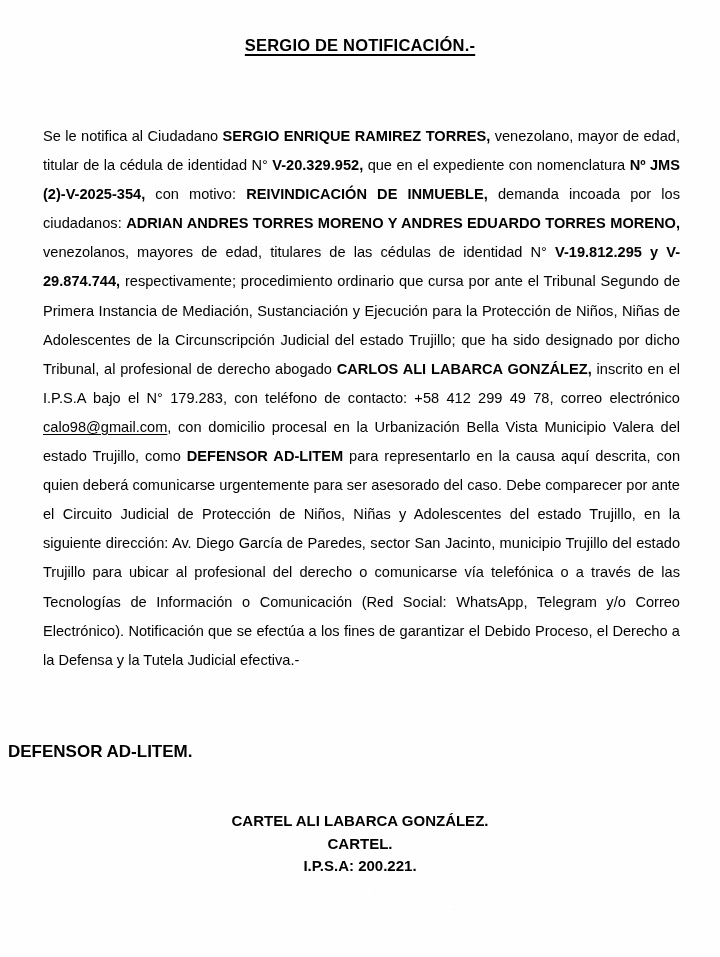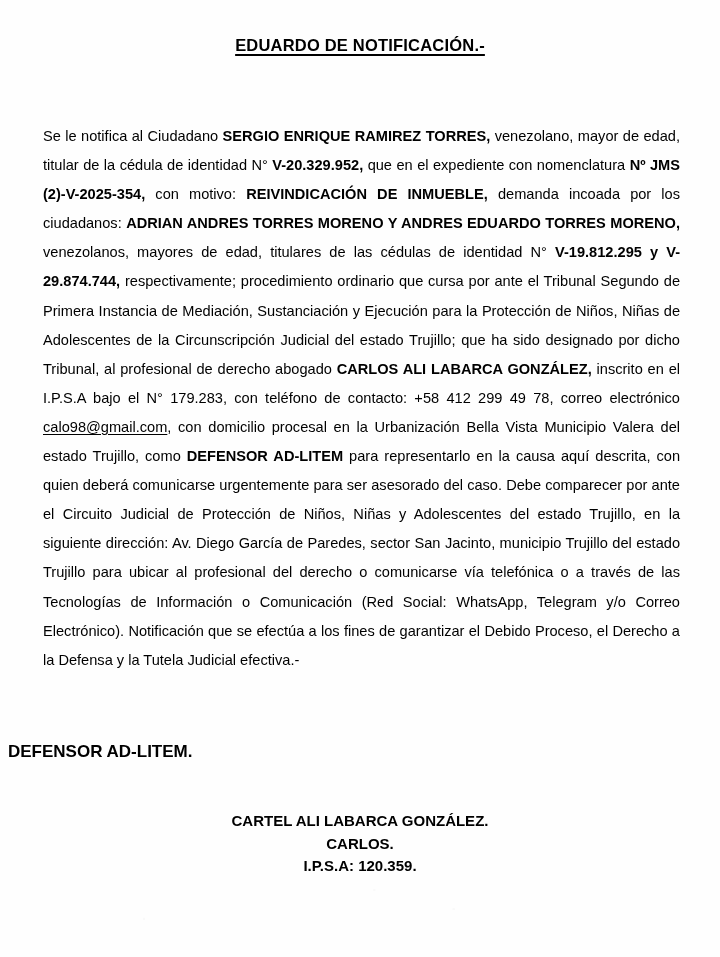--- a/index.html
+++ b/index.html
@@ -94,28 +94,28 @@
       radial-gradient(circle at 52% 93%, #555 0 1px, transparent 1.4px),
       radial-gradient(circle at 20% 96%, #555 0 1px, transparent 1.4px),
       radial-gradient(circle at 63% 95%, #555 0 1px, transparent 1.4px);
   }
 </style>
 </head>
 <body>
 
 <div class="page">
 
-  <div class="doc-title"><span>EDUARDO DE NOTIFICACIÓN.-</span></div>
+  <div class="doc-title"><span>SERGIO DE NOTIFICACIÓN.-</span></div>
 
   <div class="body-block">
     <p>Se le notifica al Ciudadano <b>SERGIO ENRIQUE RAMIREZ TORRES,</b> venezolano, mayor de edad, titular de la cédula de identidad N° <b>V-20.329.952,</b> que en el expediente con nomenclatura <b>Nº JMS (2)-V-2025-354,</b> con motivo: <b>REIVINDICACIÓN DE INMUEBLE,</b> demanda incoada por los ciudadanos: <b>ADRIAN ANDRES TORRES MORENO Y ANDRES EDUARDO TORRES MORENO,</b> venezolanos, mayores de edad, titulares de las cédulas de identidad N° <b>V-19.812.295 y V-29.874.744,</b> respectivamente; procedimiento ordinario que cursa por ante el Tribunal Segundo de Primera Instancia de Mediación, Sustanciación y Ejecución para la Protección de Niños, Niñas de Adolescentes de la Circunscripción Judicial del estado Trujillo; que ha sido designado por dicho Tribunal, al profesional de derecho abogado <b>CARLOS ALI LABARCA GONZÁLEZ,</b> inscrito en el I.P.S.A bajo el N° 179.283, con teléfono de contacto: +58 412 299 49 78, correo electrónico <span class="email-link">calo98@gmail.com</span>, con domicilio procesal en la Urbanización Bella Vista Municipio Valera del estado Trujillo, como <b>DEFENSOR AD-LITEM</b> para representarlo en la causa aquí descrita, con quien deberá comunicarse urgentemente para ser asesorado del caso. Debe comparecer por ante el Circuito Judicial de Protección de Niños, Niñas y Adolescentes del estado Trujillo, en la siguiente dirección: Av. Diego García de Paredes, sector San Jacinto, municipio Trujillo del estado Trujillo para ubicar al profesional del derecho o comunicarse vía telefónica o a través de las Tecnologías de Información o Comunicación (Red Social: WhatsApp, Telegram y/o Correo Electrónico). Notificación que se efectúa a los fines de garantizar el Debido Proceso, el Derecho a la Defensa y la Tutela Judicial efectiva.-</p>
   </div>
 
   <div class="sig-role">DEFENSOR AD-LITEM.</div>
 
   <div class="sig-name-block">
     <div>CARTEL ALI LABARCA GONZÁLEZ.</div>
-    <div>CARLOS.</div>
-    <div>I.P.S.A: 120.359.</div>
+    <div>CARTEL.</div>
+    <div>I.P.S.A: 200.221.</div>
   </div>
 
   <div class="scan-noise"></div>
 </div>
 
 </body></html>

